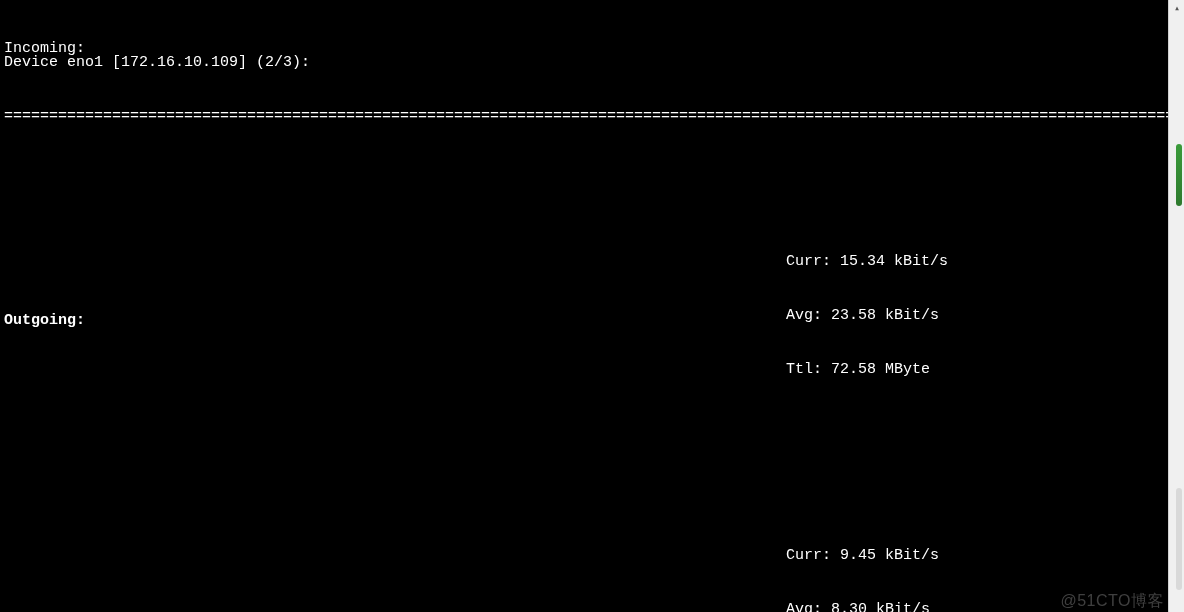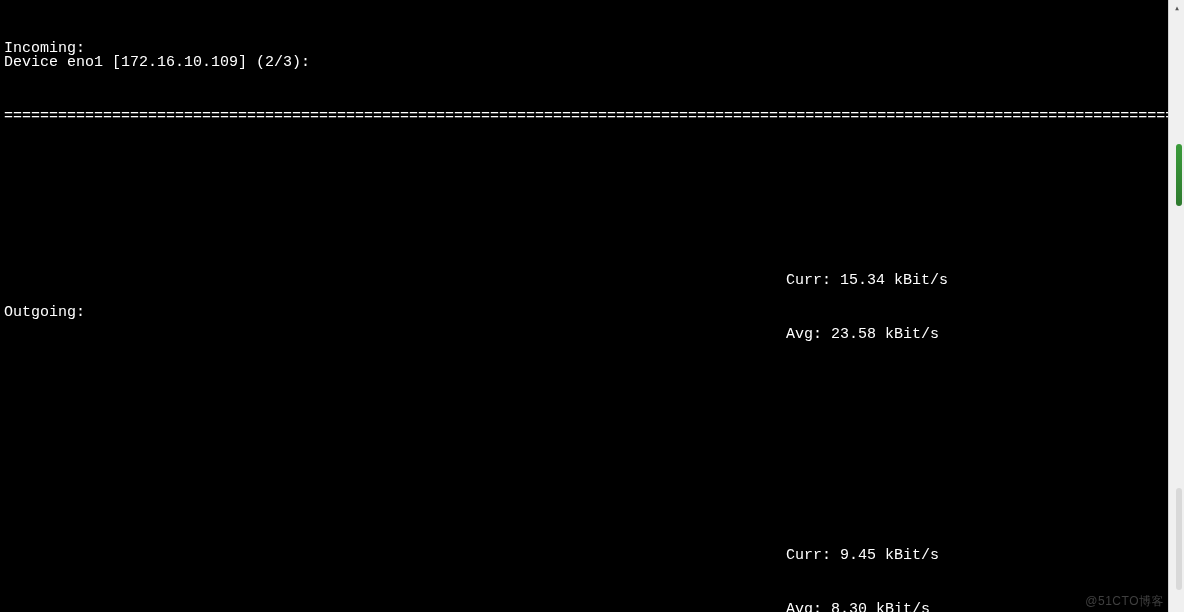--- a/index.html
+++ b/index.html
@@ -75,56 +75,57 @@
   .line {
     display: block;
     height: 18px;
     padding-left: 4px;
   }
   .stats-block {
     position: absolute;
     left: 786px;
     white-space: pre;
   }
-  .stats-incoming { top: 236px; }
+  .stats-incoming { top: 217px; }
   .stats-outgoing { top: 511px; }
   .stat-row { height: 18px; }
   .divider {
     padding-left: 4px;
     letter-spacing: 0;
     overflow: hidden;
     height: 18px;
   }
   .incoming-label { position: absolute; top: 40px; left: 4px; }
-  .outgoing-label { position: absolute; top: 304px; left: 4px; }
+  .outgoing-label { position: absolute; top: 312px; left: 4px; font-weight: bold; }
   .watermark {
     position: absolute;
     right: 4px;
     bottom: 2px;
     color: #6a6a6a;
-    font-size: 12px;
+    font-size: 16px;
     font-family: Arial, sans-serif;
     letter-spacing: 0.5px;
     opacity: 0.6;
   }
 </style>
 </head>
 <body>
 
 <div class="viewport">
   <div class="terminal">
 
     <span class="line">Device eno1 [172.16.10.109] (2/3):</span>
     <span class="line divider">===============================================================================================================================================</span>
 
     <span class="incoming-label">Incoming:</span>
 
     <div class="stats-block stats-incoming">
       <div class="stat-row">Curr: 15.34 kBit/s</div>
       <div class="stat-row">Avg: 23.58 kBit/s</div>
+      <div class="stat-row">Ttl: 72.58 MByte</div>
     </div>
 
     <span class="outgoing-label">Outgoing:</span>
 
     <div class="stats-block stats-outgoing">
       <div class="stat-row">Curr: 9.45 kBit/s</div>
       <div class="stat-row">Avg: 8.30 kBit/s</div>
       
       
       

